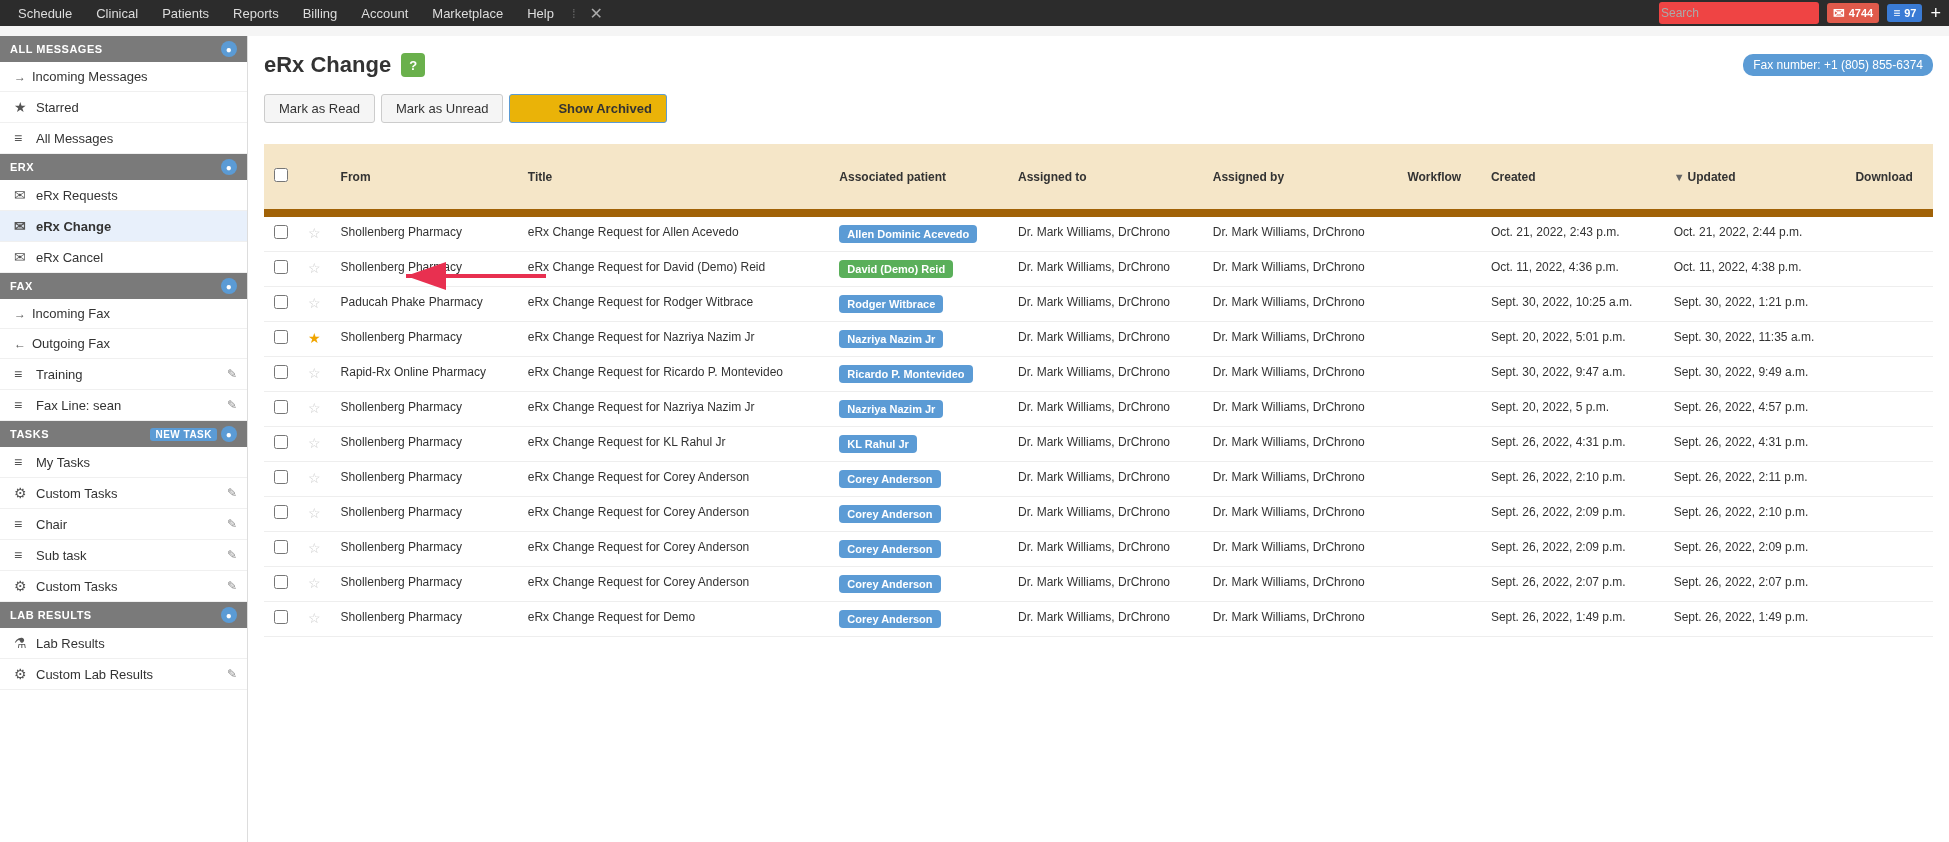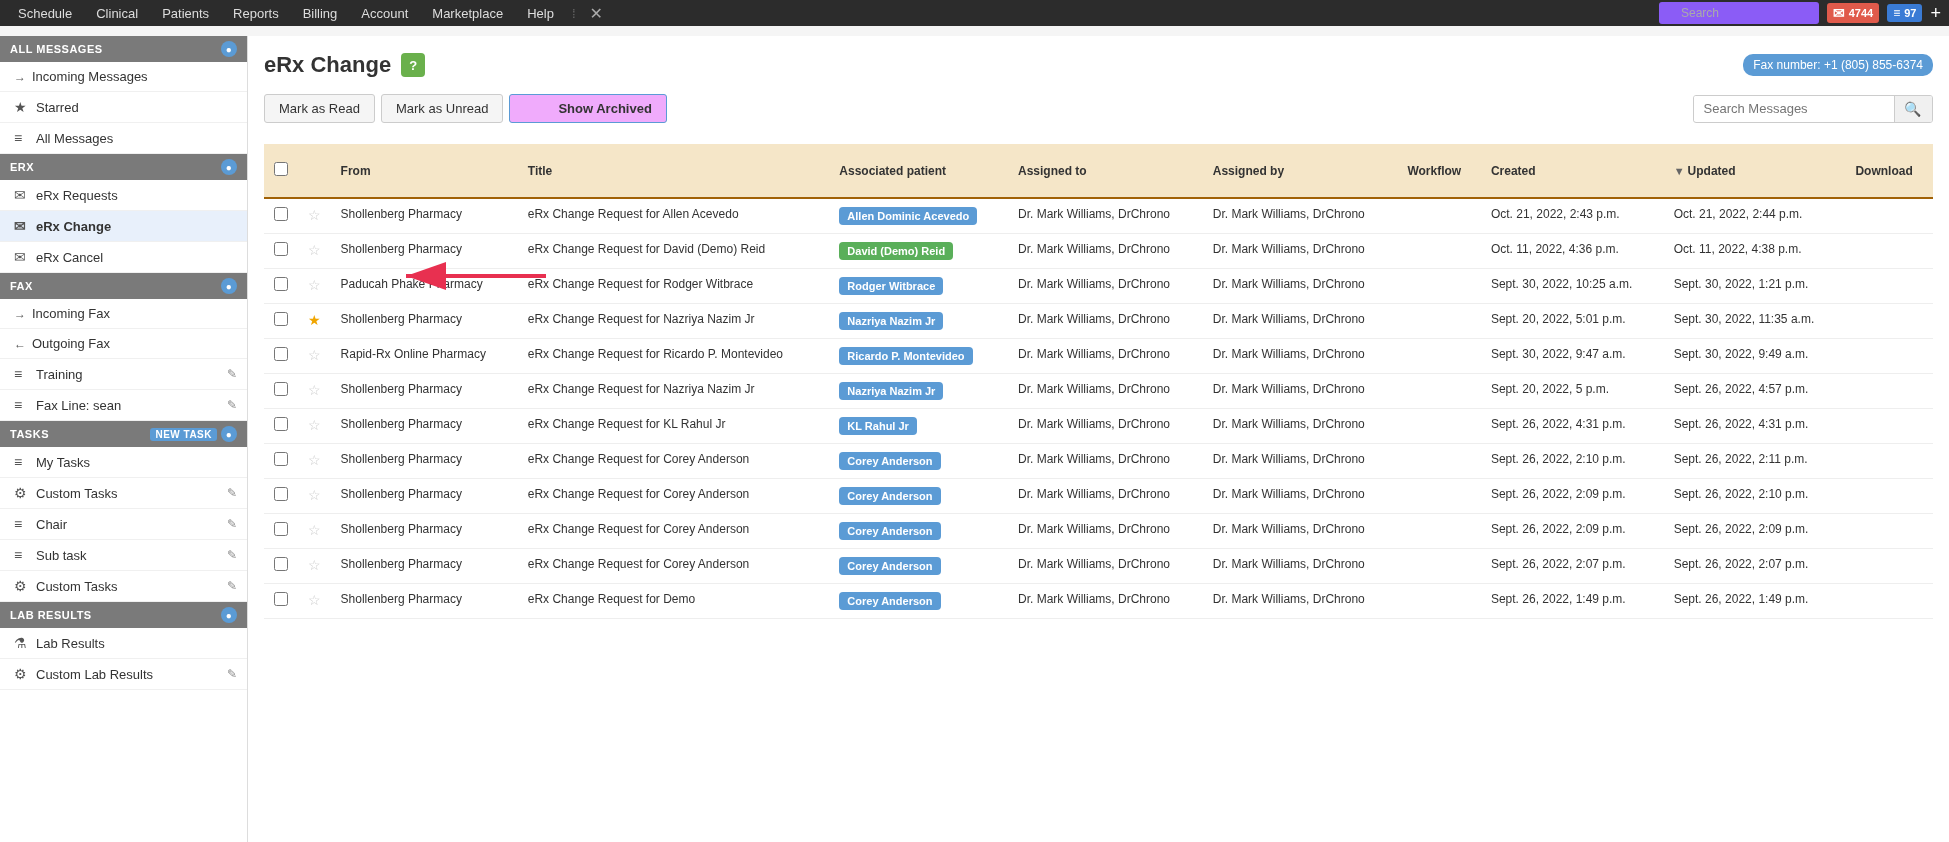--- a/index.html
+++ b/index.html
@@ -23,24 +23,24 @@
       cursor: pointer;
       border-radius: 3px;
       font-size: 13px;
       color: #ddd;
       white-space: nowrap;
     }
     .top-nav .nav-separator { color: #666; padding: 0 4px; }
     .top-nav .nav-close { color: #aaa; font-size: 16px; cursor: pointer; padding: 0 6px; }
     .top-nav .nav-spacer { flex: 1; }
     .top-nav .nav-search {
-      background: #8b5cf6;
+      background: #ef4444;
       border: none;
       color: #fff;
-      padding: 4px 22px;
+      padding: 4px 2px;
       border-radius: 3px;
       font-size: 12px;
       width: 160px;
     }
     .top-nav .nav-search::placeholder { color: #aaa; }
     .top-nav .nav-badge {
       background: #e05a4b;
       color: #fff;
       border-radius: 3px;
       padding: 2px 6px;
@@ -169,21 +169,21 @@
     .toolbar-btn {
       border: 1px solid #ccc;
       background: #f5f5f5;
       color: #333;
       padding: 6px 14px;
       border-radius: 3px;
       cursor: pointer;
       font-size: 13px;
     }
     .toolbar-btn.active-btn {
-      background: #f0abfc;
+      background: #eab308;
       border-color: #5b9bd5;
       font-weight: 600;
       padding-left: 48px;
     }
     .toolbar-spacer { flex: 1; }
     .search-messages {
       display: flex;
       align-items: center;
       border: 1px solid #ccc;
       border-radius: 3px;
@@ -210,25 +210,25 @@
     
     .messages-table {
       width: 100%;
       border-collapse: collapse;
       font-size: 12px;
     }
     .messages-table thead tr {
       background: #f5e6c8;
     }
     .messages-table th {
-      padding: 18px 10px;
+      padding: 24px 10px;
       text-align: left;
       font-weight: 600;
       color: #333;
-      border-bottom: 2px solid #a16207;
+      border-bottom: 8px solid #a16207;
       white-space: nowrap;
     }
     .messages-table td {
       padding: 8px 10px;
       border-bottom: 1px solid #eee;
       vertical-align: top;
       color: #333;
     }
     .messages-table .cb-col { width: 30px; }
     .messages-table .star-col { width: 28px; }
@@ -413,24 +413,20 @@
       <h1 class="page-title">eRx Change</h1>
       <button class="help-btn">?</button>
       <span class="fax-number">Fax number: +1 (805) 855-6374</span>
     </div>
 
     <div class="toolbar">
       <button class="toolbar-btn">Mark as Read</button>
       <button class="toolbar-btn">Mark as Unread</button>
       <button class="toolbar-btn active-btn">Show Archived</button>
       <span class="toolbar-spacer"></span>
-      <div class="search-messages">
-        <input type="text" placeholder="Search Messages" style="">
-        <button class="search-btn">🔍</button>
-      </div>
     </div>
 
     <table class="messages-table">
       <thead>
         <tr>
           <th class="cb-col"><input type="checkbox" style=""></th>
           <th class="star-col"></th>
           <th>From</th>
           <th>Title</th>
           <th>Associated patient</th>

